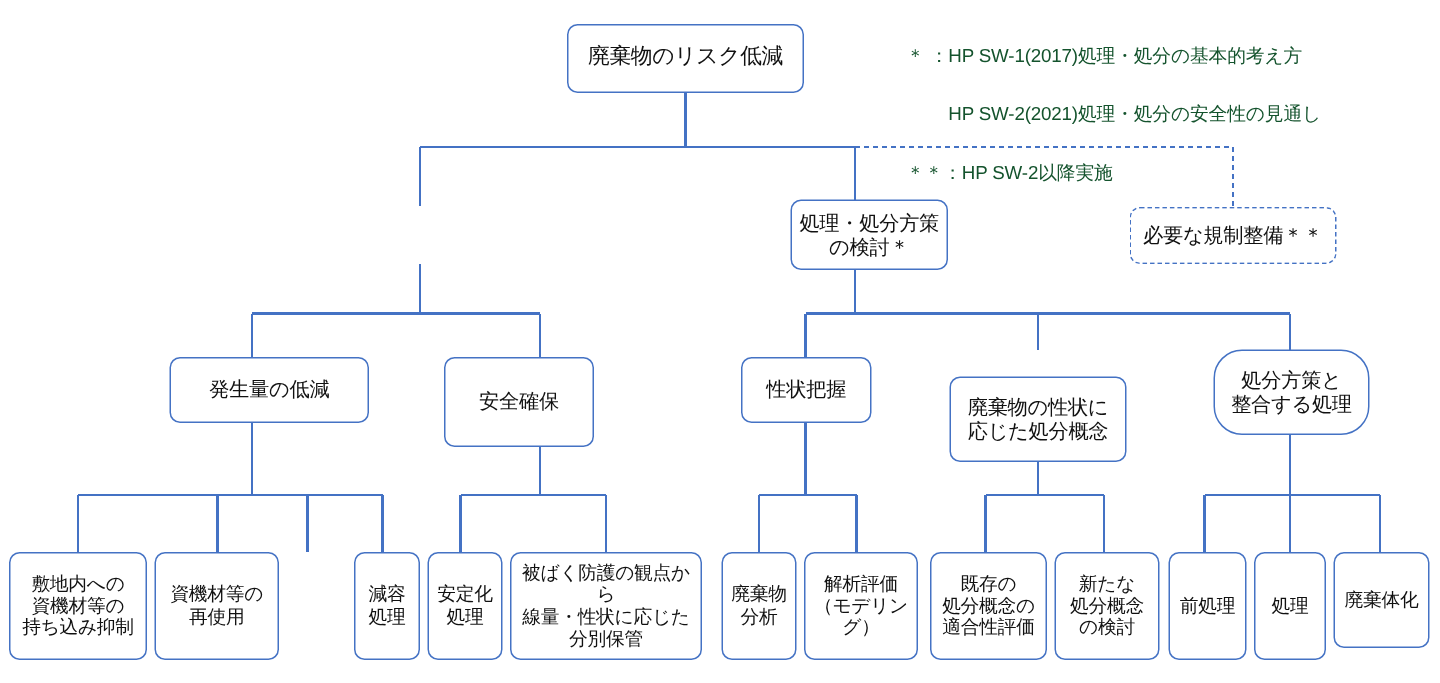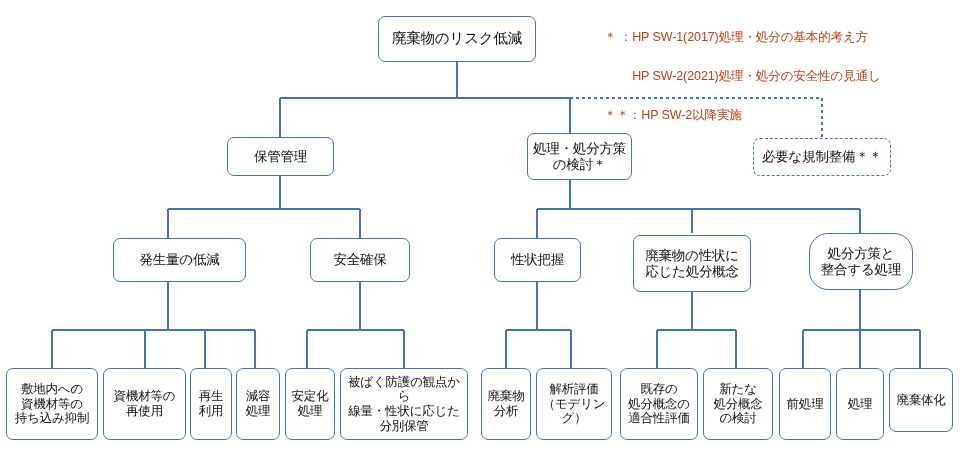--- a/index.html
+++ b/index.html
@@ -49,21 +49,21 @@
   .lvl3{font-size:13.5px;}
   .lvl4{font-size:12.5px;}
 
   
   #legend{
     position:absolute;
     left:604px;top:9px;
     width:350px;
     font-size:12.5px;
     line-height:1.55;
-    color:#c2410c;
+    color:#14532d;
     white-space:pre-line;
     letter-spacing:-0.1px;
   }
   .legend-row{display:block;}
 </style>
 </head>
 <body>
 
 <div id="diagram">
 
@@ -121,48 +121,45 @@
   </svg>
 
   <div id="legend">
     <span class="legend-row">＊ ：HP SW-1(2017)処理・処分の基本的考え方</span>
     <span class="legend-row">　　 HP SW-2(2021)処理・処分の安全性の見通し</span>
     <span class="legend-row">＊＊：HP SW-2以降実施</span>
   </div>
 
   <div class="node lvl1" style="left:378px;top:16px;width:158px;height:46px;">廃棄物のリスク低減</div>
 
-  <div class="node lvl2" style="left:227px;top:137px;width:107px;height:39px;">保管管理</div>
 
   <div class="node lvl2" style="left:527px;top:133px;width:105px;height:47px;">処理・処分方策
 の検討＊</div>
 
   <div class="node lvl2 dashed" style="left:753px;top:138px;width:138px;height:38px;">必要な規制整備＊＊</div>
 
   <div class="node lvl3" style="left:113px;top:238px;width:133px;height:44px;">発生量の低減</div>
 
-  <div class="node lvl3" style="left:310px;top:238px;width:100px;height:44px;text-align:right;">安全確保</div>
+  <div class="node lvl3" style="left:296px;top:238px;width:100px;height:60px;text-align:right;">安全確保</div>
 
   <div class="node lvl3" style="left:494px;top:238px;width:87px;height:44px;">性状把握</div>
 
-  <div class="node lvl3" style="left:633px;top:235px;width:118px;height:57px;">廃棄物の性状に
+  <div class="node lvl3" style="left:633px;top:251px;width:118px;height:57px;">廃棄物の性状に
 応じた処分概念</div>
 
   <div class="node lvl3" style="left:809px;top:233px;width:104px;height:57px;border-radius:19px;">処分方策と
 整合する処理</div>
 
   <div class="node lvl4" style="left:6px;top:368px;width:92px;height:72px;">敷地内への
 資機材等の
 持ち込み抑制</div>
 
   <div class="node lvl4" style="left:103px;top:368px;width:83px;height:72px;">資機材等の
 再使用</div>
 
-  <div class="node lvl4" style="left:190px;top:368px;width:42px;height:72px;">再生
-利用</div>
 
   <div class="node lvl4" style="left:236px;top:368px;width:44px;height:72px;">減容
 処理</div>
 
   <div class="node lvl4" style="left:285px;top:368px;width:50px;height:72px;">安定化
 処理</div>
 
   <div class="node lvl4" style="left:340px;top:368px;width:128px;height:72px;">被ばく防護の観点から
 線量・性状に応じた
 分別保管</div>

